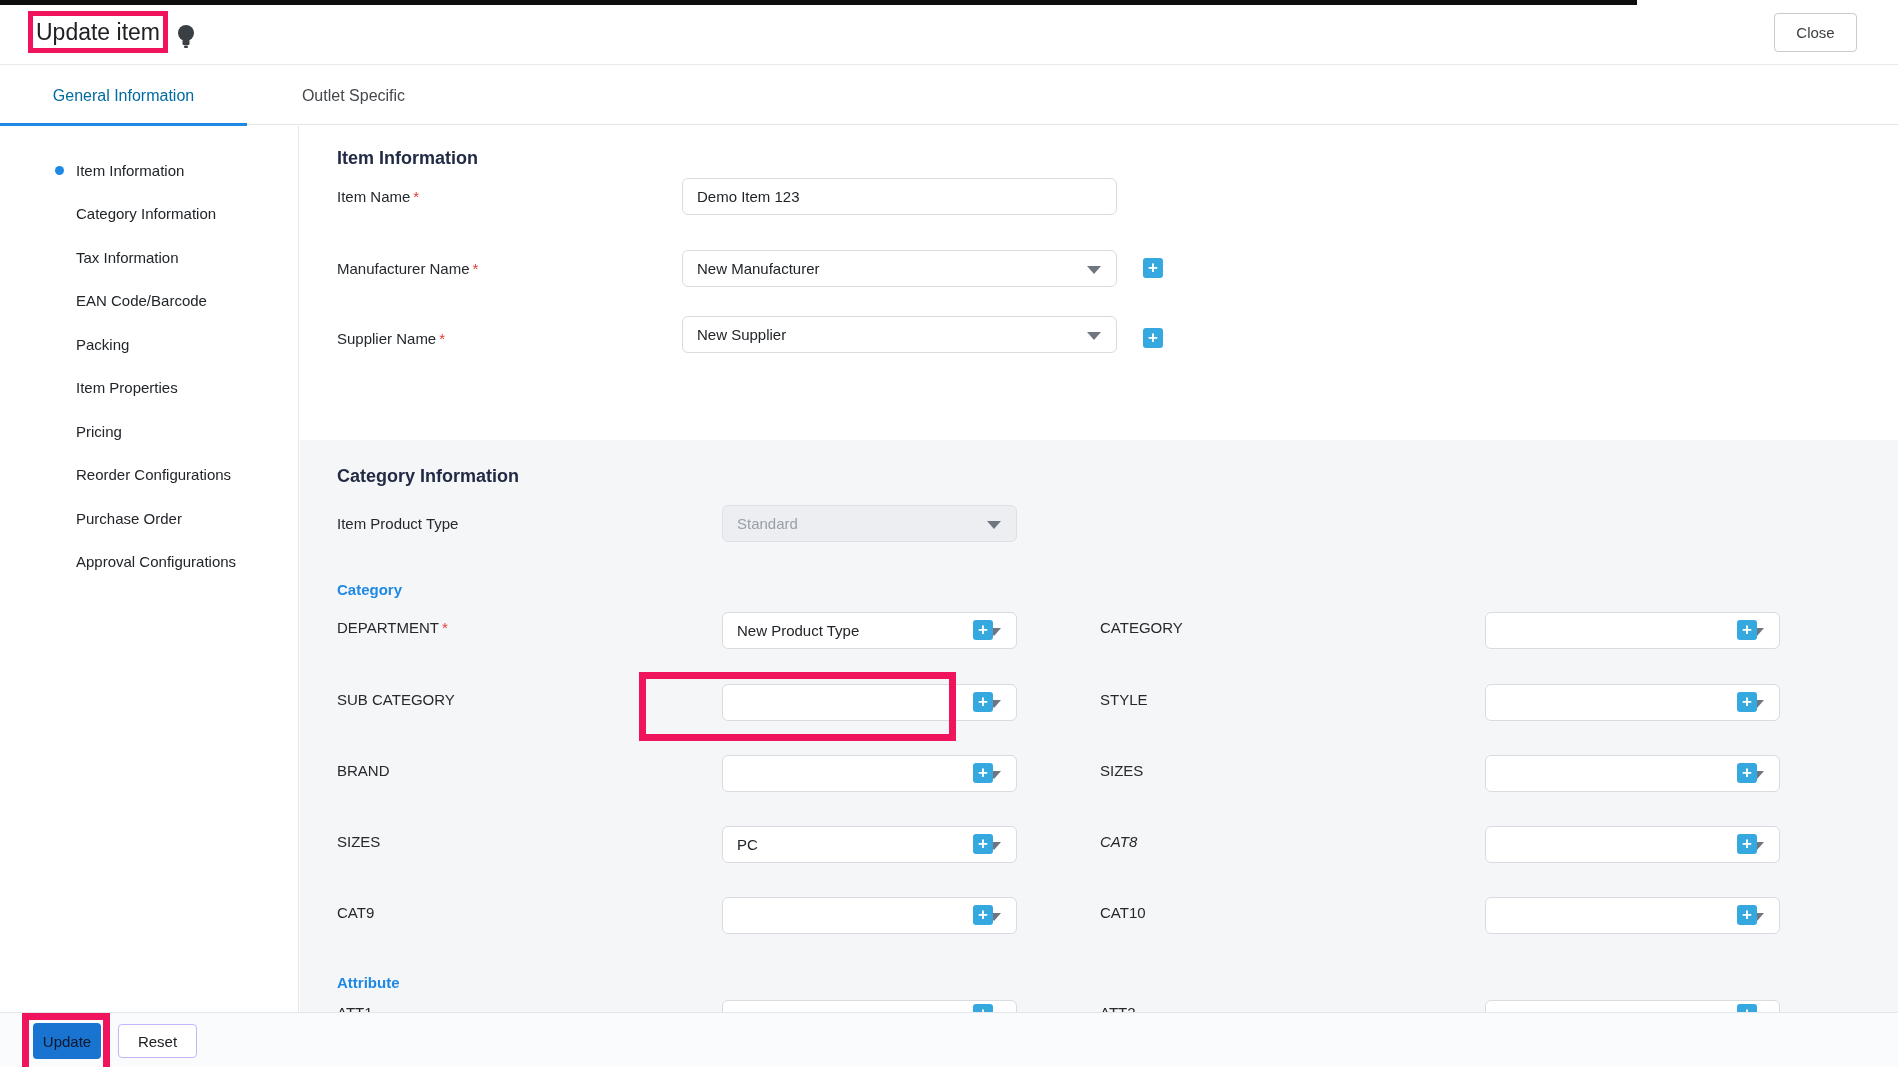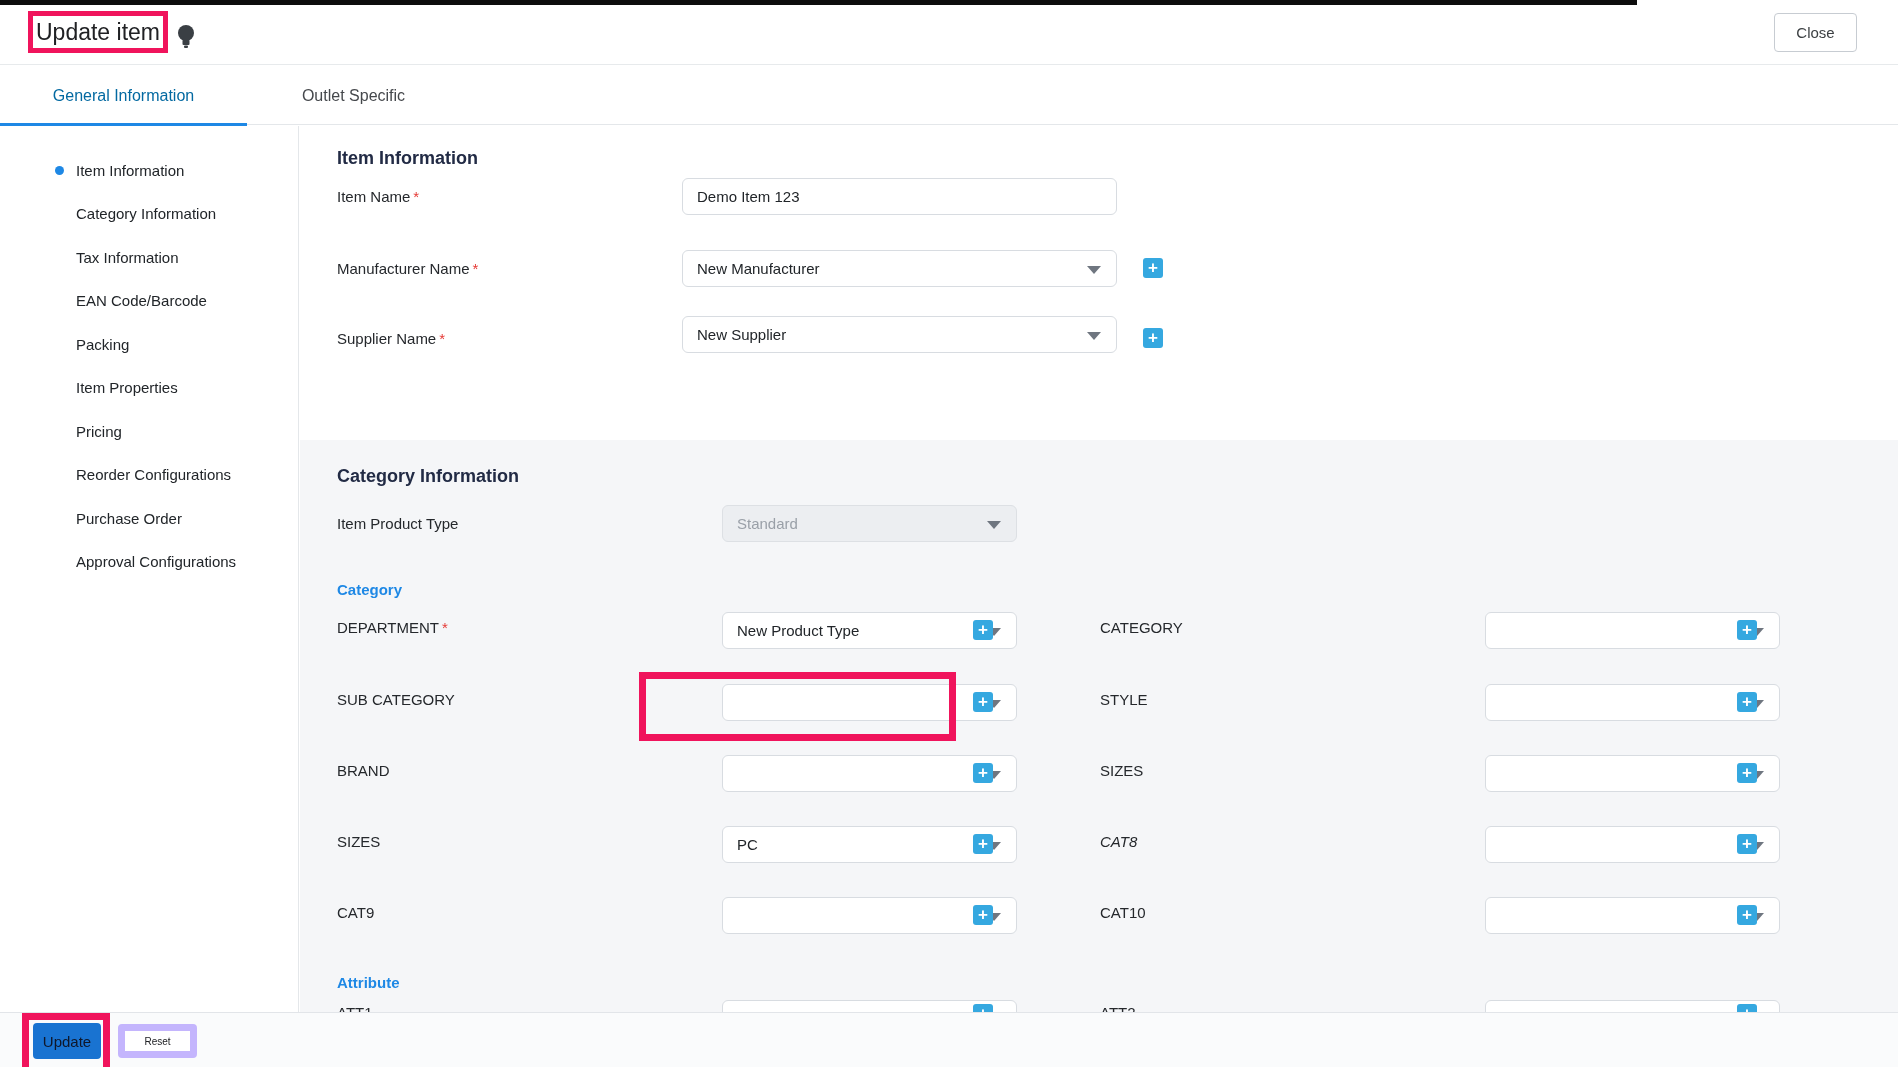--- a/index.html
+++ b/index.html
@@ -61,22 +61,22 @@
   .dd-n { width:295px;margin-left:40px; }
   .chev { position:absolute; right:15px; top:50%; margin-top:-3px; width:0; height:0;
           border-left:7px solid transparent; border-right:7px solid transparent; border-top:8px solid #6f7680; }
   .add-btn { position:absolute; width:20px; height:20px; border-radius:3px; background:#35A8E0; color:#fff;
              font-size:17px; font-weight:bold; line-height:19px; text-align:center; cursor:pointer; }
 
   
   .footer { left:0; top:1012px; width:1898px; height:55px; background:#fafbfc; border-top:1px solid #e2e5e9; z-index:6; }
   .update-btn { left:33px; top:1023px; width:68px; height:36px; background:#1973D1; border:none; border-radius:4px;
                 color:#0f172a; font-size:15px; font-family:inherit; cursor:pointer; z-index:8; }
-  .reset-btn { left:118px; top:1024px; width:79px; height:34px; background:#fff; border:7px solid #c4b5fd; border-radius:4px;
-               color:#202124; font-size:10px; font-family:inherit; cursor:pointer; z-index:8; }
+  .reset-btn { left:118px; top:1024px; width:79px; height:34px; background:#fff; border:1px solid #c4b5fd; border-radius:4px;
+               color:#202124; font-size:15px; font-family:inherit; cursor:pointer; z-index:8; }
 
   
   .annot { position:absolute; border:7px solid #F0145C; background:transparent; z-index:7; pointer-events:none; }
   .annot-title { left:28px; top:11px; width:140px; height:42px; border-width:5px; }
   .annot-subcat { left:639px; top:672px; width:317px; height:69px; z-index:4; }
   .annot-update { left:22px; top:1013px; width:88px; height:62px; }
 </style>
 </head>
 <body>
 

